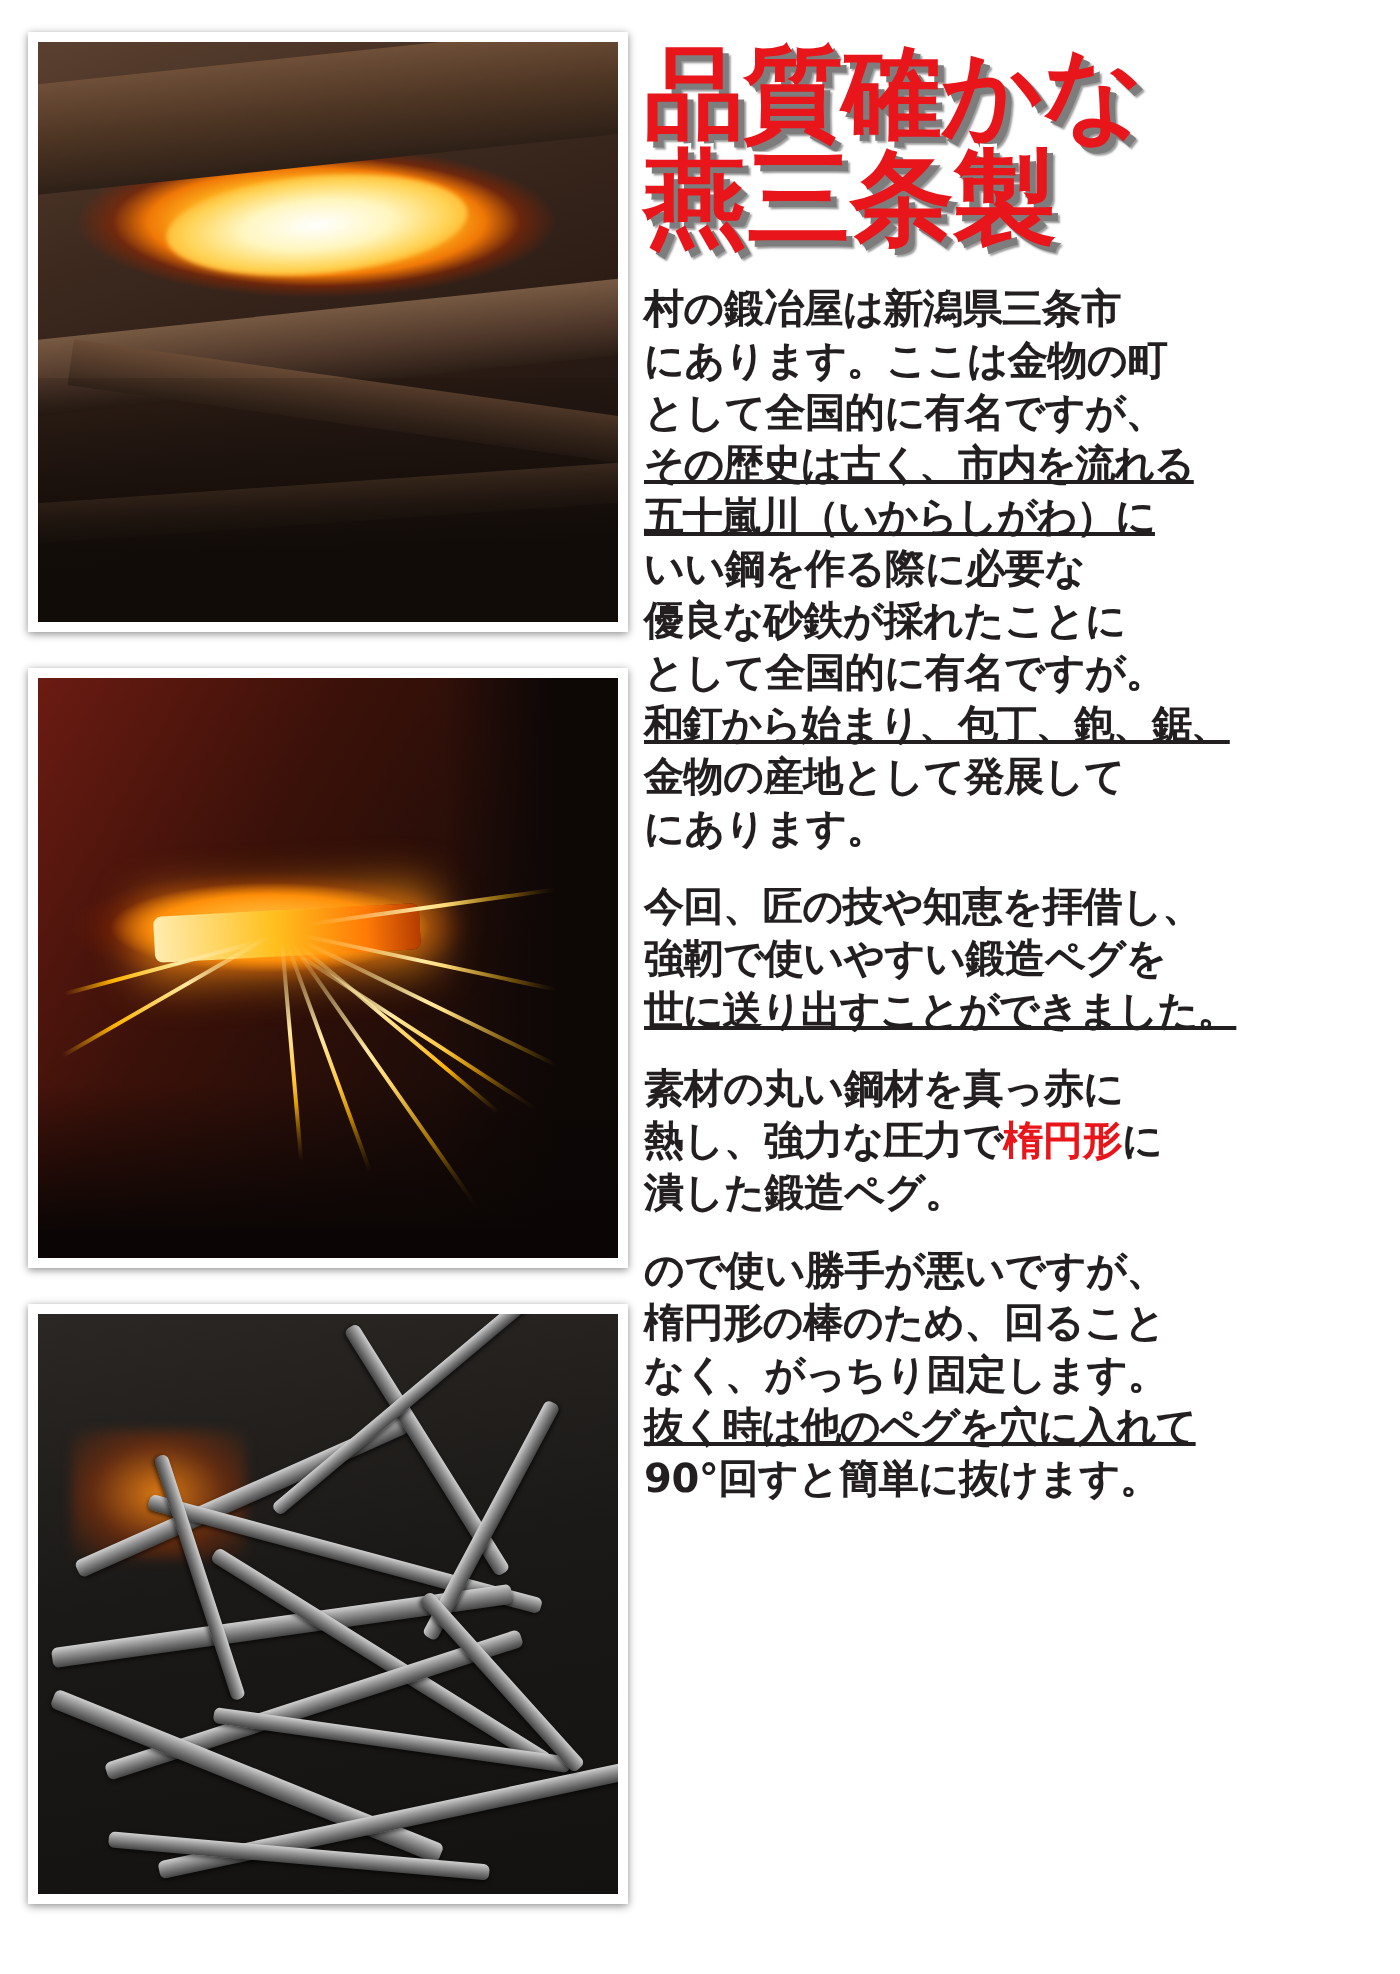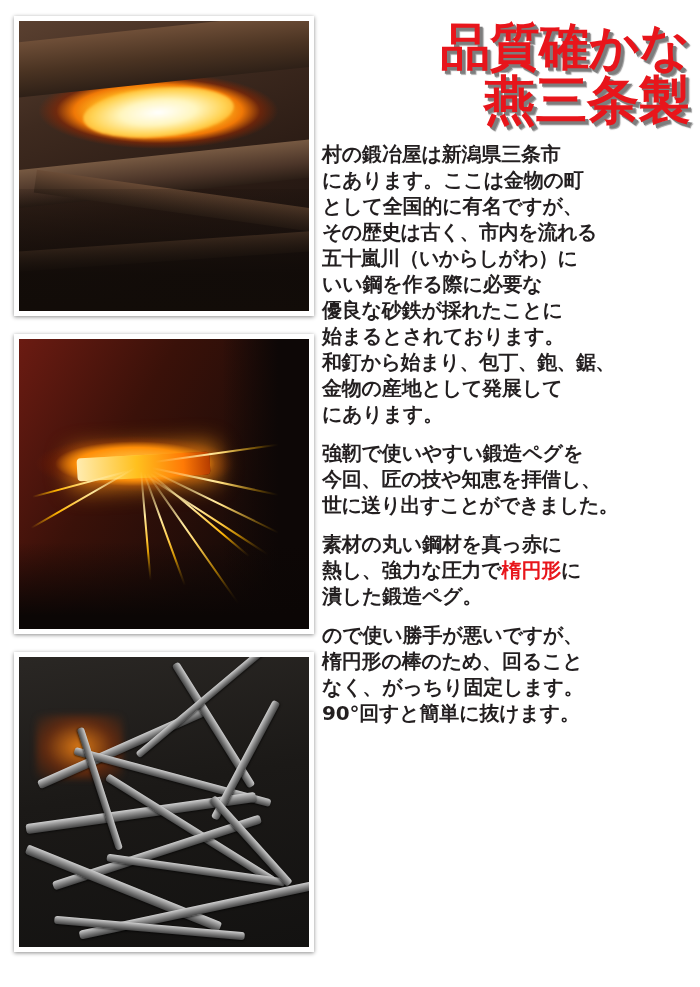--- a/index.html
+++ b/index.html
@@ -145,21 +145,21 @@
 
   
   .content {
     position: absolute;
     left: 322px;
     top: 18px;
     width: 368px;
   }
 
   .headline {
-    text-align: right;
+    text-align: left;
     line-height: 1.03;
     margin: 0 0 14px 0;
     padding-top: 4px;
   }
   .headline .line {
     display: block;
     font-size: 50px;
     font-weight: bold;
     letter-spacing: -0.5px;
     color: #e8151b;
@@ -173,21 +173,21 @@
 
   .body-block {
     font-size: 20px;
     line-height: 1.30;
     color: #231f20;
     font-weight: bold;
     margin-bottom: 13px;
     letter-spacing: -0.2px;
   }
   .body-block p { margin: 0; }
-  .tight { letter-spacing: -0.6px; }
+  .tight { letter-spacing: -0.6px; text-decoration: underline; }
   .hl-red { color: #e8151b; }
 </style>
 </head>
 <body>
 
 <div class="page">
 
   <div class="photo-column">
 
     <div class="photo-frame">
@@ -249,39 +249,40 @@
     </div>
 
     <div class="body-block">
       <p>村の鍛冶屋は新潟県三条市</p>
       <p>にあります。ここは金物の町</p>
       <p>として全国的に有名ですが、</p>
       <p class="tight">その歴史は古く、市内を流れる</p>
       <p class="tight">五十嵐川（いからしがわ）に</p>
       <p>いい鋼を作る際に必要な</p>
       <p>優良な砂鉄が採れたことに</p>
-      <p>始まるとされております。</p>
+      <p>として全国的に有名ですが。</p>
       <p class="tight">和釘から始まり、包丁、鉋、鋸、</p>
       <p>金物の産地として発展して</p>
       <p>にあります。</p>
     </div>
 
     <div class="body-block">
+      <p>今回、匠の技や知恵を拝借し、</p>
       <p>強靭で使いやすい鍛造ペグを</p>
-      <p>今回、匠の技や知恵を拝借し、</p>
       <p class="tight">世に送り出すことができました。</p>
     </div>
 
     <div class="body-block">
       <p>素材の丸い鋼材を真っ赤に</p>
       <p><span>熱し、強力な圧力で</span><span class="hl-red">楕円形</span><span>に</span></p>
       <p>潰した鍛造ペグ。</p>
     </div>
 
     <div class="body-block">
       <p>ので使い勝手が悪いですが、</p>
       <p>楕円形の棒のため、回ること</p>
       <p>なく、がっちり固定します。</p>
+      <p class="tight">抜く時は他のペグを穴に入れて</p>
       <p>90°回すと簡単に抜けます。</p>
     </div>
 
   </div>
 </div>
 
 </body></html>

